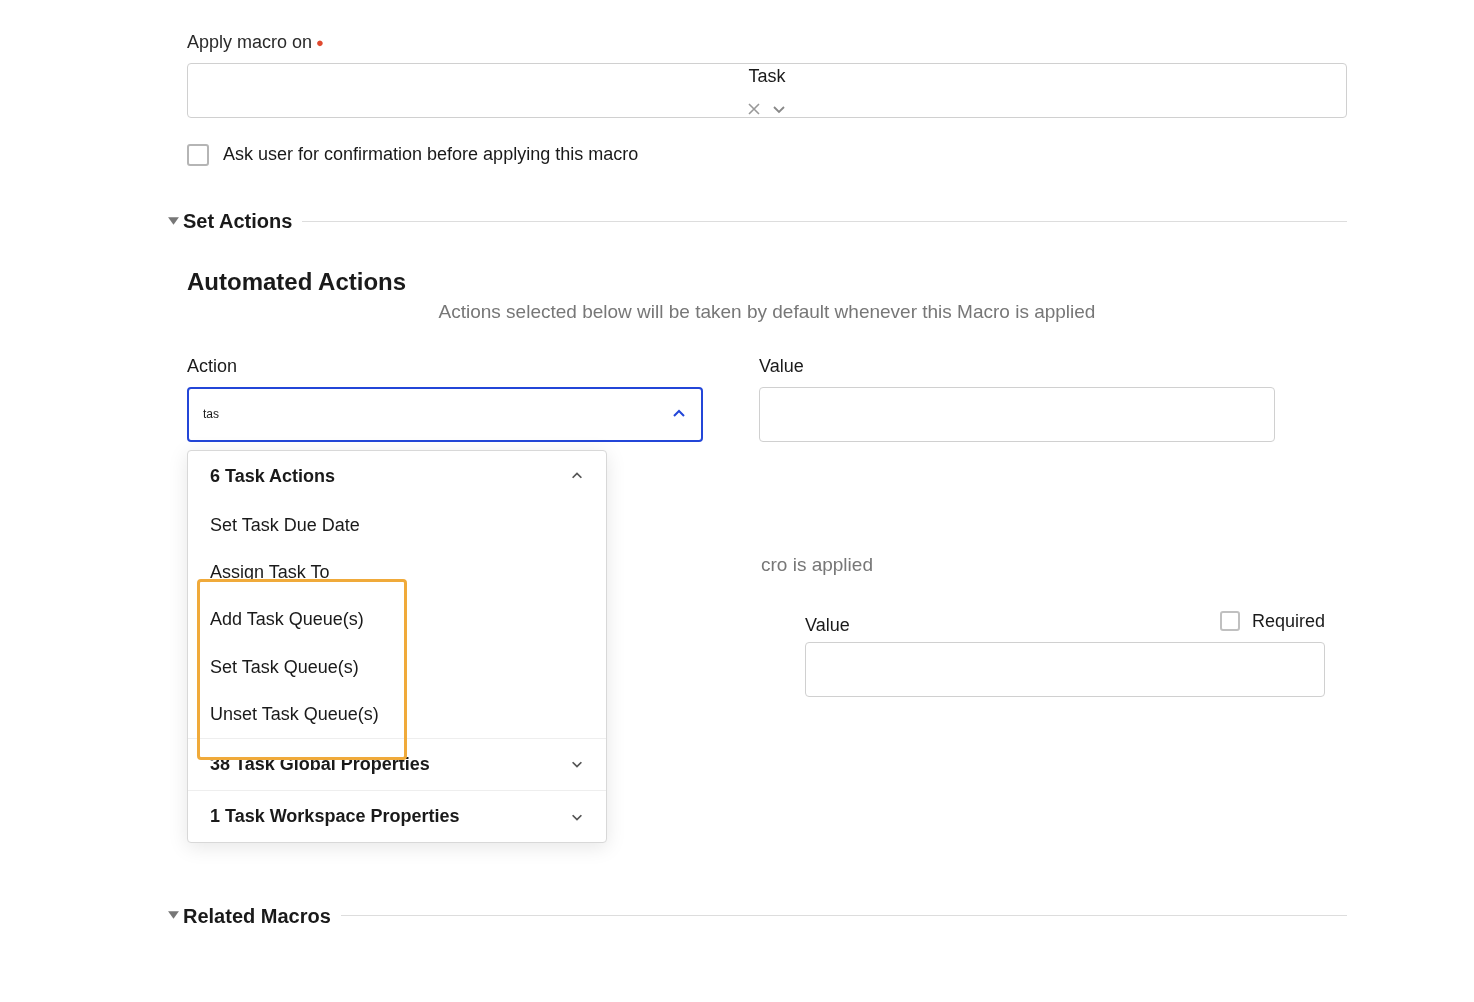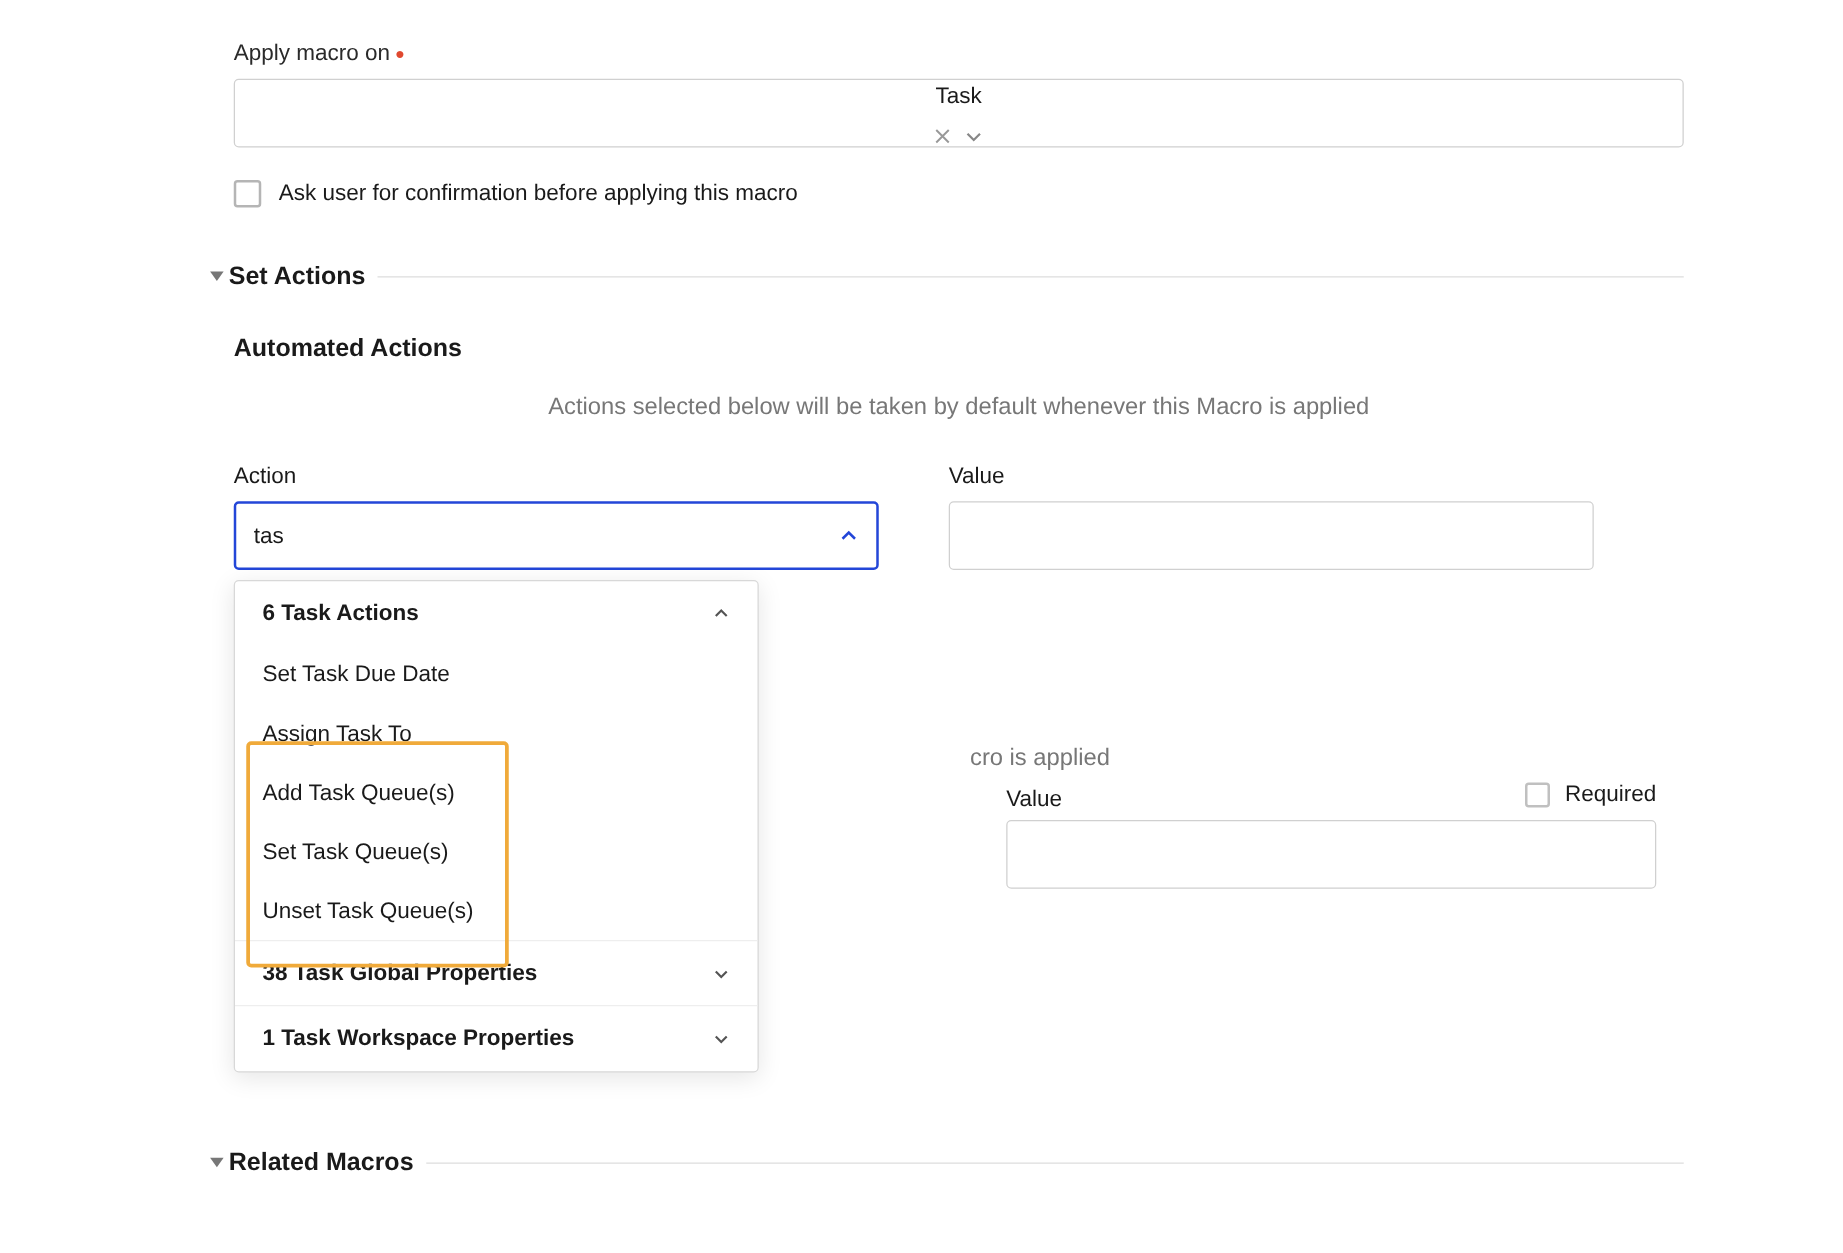--- a/index.html
+++ b/index.html
@@ -39,41 +39,41 @@
       width: 22px; height: 22px; border: 2px solid #b5b5b5; border-radius: 3px; background: #fff;
     }
 
     
     .section-header { display: flex; align-items: center; margin: 30px 0 30px 40px; }
     .tri-toggle { color: #666; width: 16px; }
     .section-title { font-weight: 600; font-size: 20px; }
     .section-line { flex: 1; height: 1px; background: #ddd; margin-left: 10px; }
 
     .subsection { margin-left: 60px; }
-    .sub-hdr { font-weight: 600; font-size: 20px; margin-bottom: 20px; }
+    .sub-hdr { font-weight: 600; font-size: 24px; margin-bottom: 0; }
     .sub-desc { color: #777; font-size: 19px; margin-bottom: 28px; text-align: center; }
 
     .cols { display: flex; gap: 56px; position: relative; }
     .col { flex: 0 0 auto; }
     .col-action { width: 516px; }
     .col-value { width: 516px; }
 
     .col-label { margin-bottom: 8px; font-size: 18px; }
 
     .combo-wrap { position: relative; }
     .combo-input {
       border: 2px solid #2346d8;
       border-radius: 4px;
       height: 55px;
       display: flex;
       align-items: center;
       padding: 0 14px;
       background: #fff;
     }
-    .combo-input .ci-val { flex: 1; font-size: 18px; }
+    .combo-input .ci-val { flex: 1; font-size: 12px; }
     .combo-input .icon-up { color: #2346d8; }
 
     .value-input {
       border: 1px solid #d0d0d0;
       border-radius: 4px;
       height: 55px;
       background: #fff;
     }
 
     
@@ -113,26 +113,25 @@
 
     
     .obscured-row {
       position: absolute;
       left: 618px;
       top: 255px;
       width: 520px;
     }
     .obscured-desc {
       position: absolute;
-      left: 589px;
+      left: 574px;
       top: 198px;
       color: #777;
       font-size: 19px;
       white-space: nowrap;
-      margin-top: 28px;
     }
     .req-line { display: flex; align-items: center; gap: 12px; justify-content: flex-end; margin-bottom: 8px; }
     .chk-sm { width: 20px; height: 20px; border: 2px solid #c0c0c0; border-radius: 3px; }
 
     .related-divider { flex:1; height:1px; background:#ddd; margin-left:10px; }
 
     .chevron svg { display:block; }
   </style>
 </head>
 <body>

